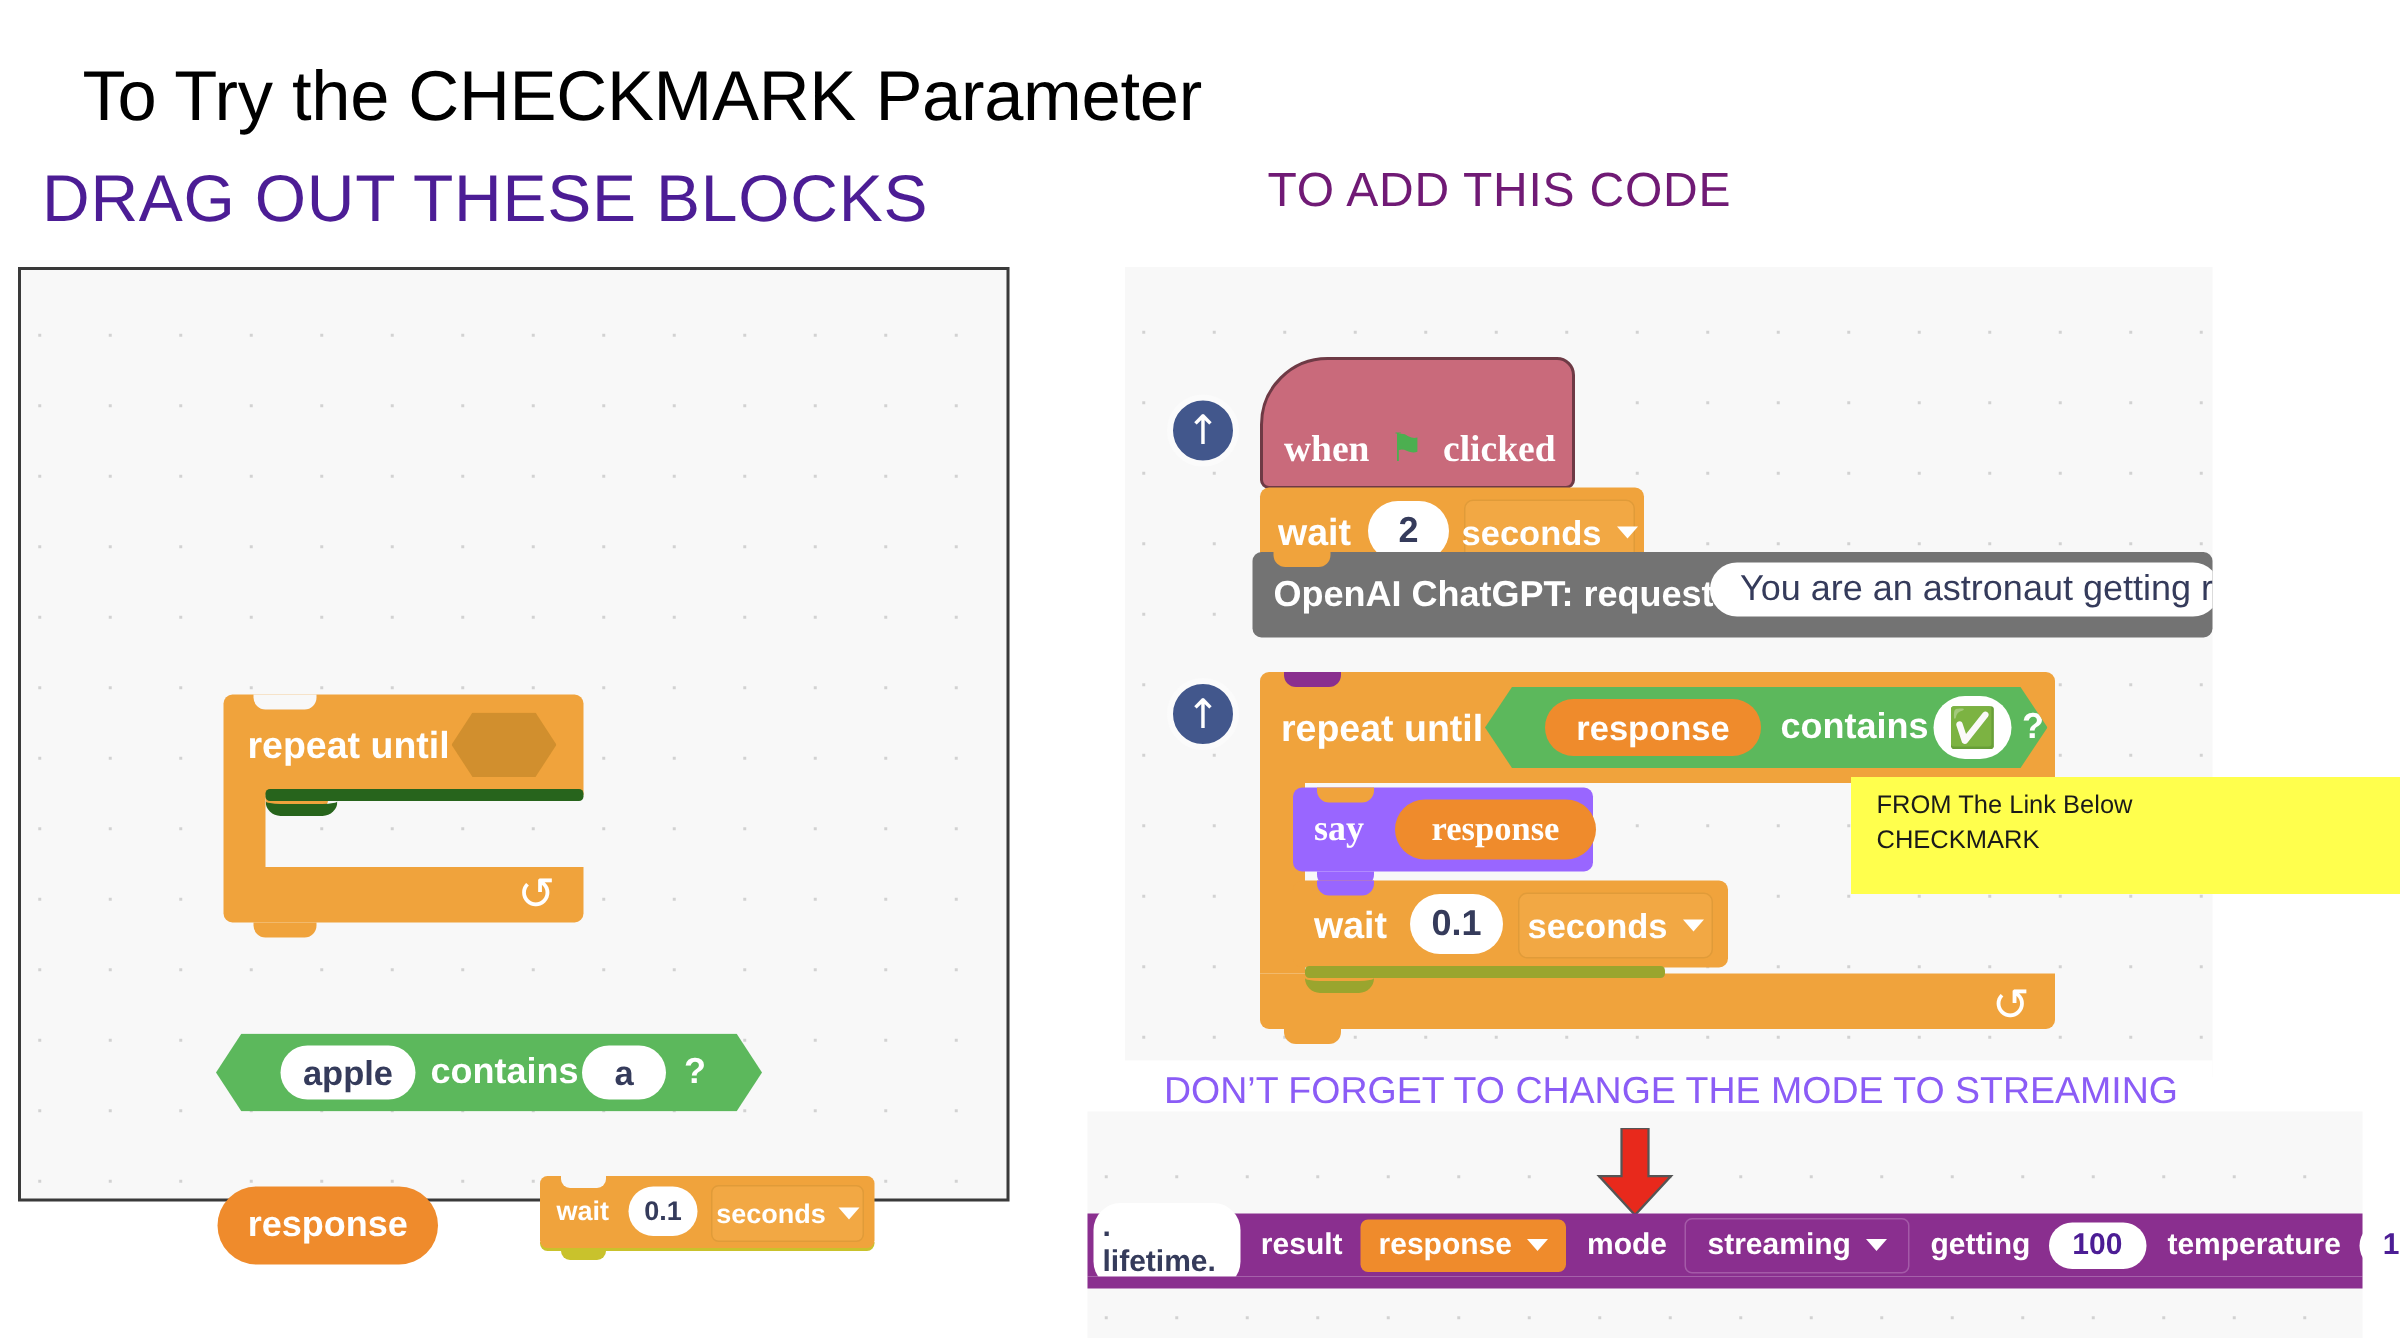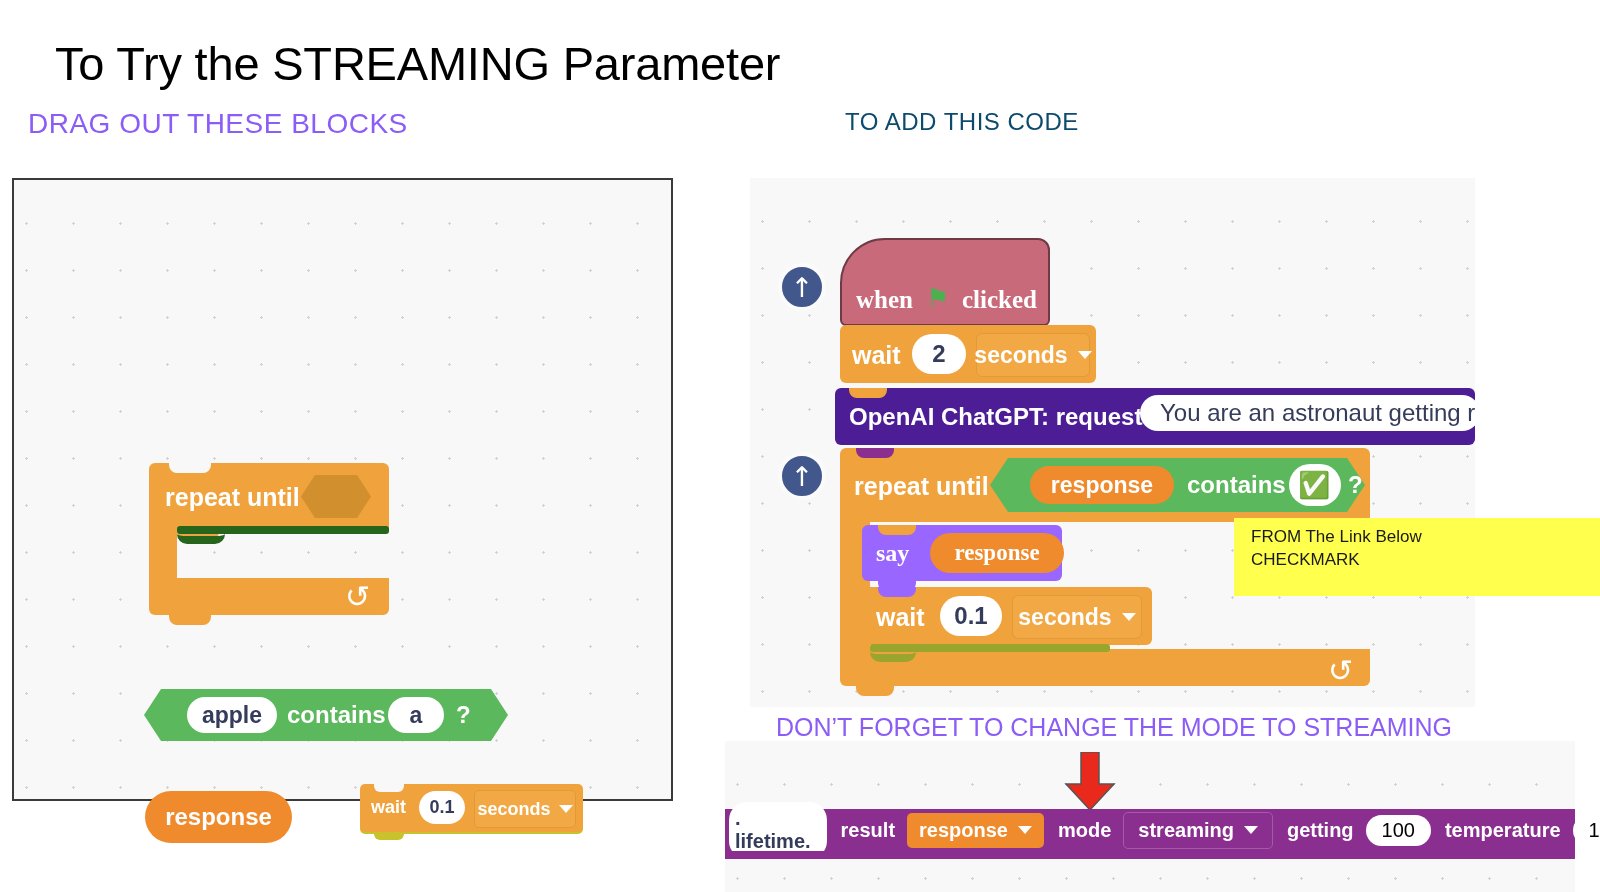--- a/index.html
+++ b/index.html
@@ -15,26 +15,26 @@
 
   
   #title{
     left:55px;top:36px;
     font-size:47px;color:#000;
     letter-spacing:-0.2px;
     white-space:nowrap;
   }
   #sub-left{
     left:28px;top:108px;
-    font-size:28px;color:#8b5cf6;
+    font-size:44px;color:#4c1d95;
     letter-spacing:0.5px;white-space:nowrap;
   }
   #sub-right{
     left:845px;top:108px;
-    font-size:24px;color:#0c4a6e;
+    font-size:32px;color:#701a75;
     letter-spacing:0.5px;white-space:nowrap;
   }
 
   
   .canvas{
     background-color:#f8f8f8;
     background-image:radial-gradient(#d2d2d2 1.1px, transparent 1.2px);
     background-size:47px 47px;
     background-position:36px 20px;
   }
@@ -178,21 +178,21 @@
     position:absolute;left:72px;top:9px;width:54px;height:40px;background:#fff;border-radius:20px;
     color:#353b5b;font-weight:bold;font-size:24px;display:flex;align-items:center;justify-content:center;
   }
   #r-wait2 .drop{
     position:absolute;left:136px;top:8px;width:112px;height:42px;border:1px solid #e09b39;
     border-radius:6px;background:#f2a844;display:flex;align-items:center;justify-content:center;gap:10px;
   }
   #r-wait2 .drop span{font-size:23px;}
 
   
-  #r-gpt{left:835px;top:388px;width:640px;height:57px;background:#4c1d95;border-radius:6px;overflow:hidden;}
+  #r-gpt{left:835px;top:368px;width:640px;height:57px;background:#737373;border-radius:6px;overflow:hidden;}
   #r-gpt .notch-top{position:absolute;left:14px;top:0;width:38px;height:10px;background:#f0a33c;border-radius:0 0 8px 8px;}
   #r-gpt .t{position:absolute;left:14px;top:15px;font-size:24px;}
   #r-gpt .inputbox{
     position:absolute;left:305px;top:7px;width:340px;height:36px;background:#fff;border-radius:22px;
     color:#353b5b;font-size:24px;display:flex;align-items:center;padding-left:20px;box-sizing:border-box;
     white-space:nowrap;overflow:hidden;
   }
 
   
   #r-repeat{left:840px;top:448px;width:530px;height:238px;}
@@ -284,30 +284,30 @@
   #toolbar .word{color:#fff;font-weight:bold;font-size:20px;margin-left:14px;white-space:nowrap;}
   #toolbar .chip-orange{
     margin-left:12px;background:#ef8b2c;border-radius:5px;color:#fff;font-weight:bold;font-size:20px;
     padding:6px 12px;display:flex;align-items:center;gap:10px;white-space:nowrap;
   }
   #toolbar .chip-out{
     margin-left:12px;border:1px solid #a45aa8;border-radius:5px;color:#fff;font-weight:bold;font-size:20px;
     padding:6px 14px;display:flex;align-items:center;gap:10px;white-space:nowrap;justify-content:space-between;
   }
   #toolbar .pill{
-    margin-left:12px;background:#fff;border-radius:18px;color:#000000;font-weight:normal;font-size:20px;
+    margin-left:12px;background:#fff;border-radius:18px;color:#4c1d95;font-weight:bold;font-size:20px;
     padding:4px 16px;white-space:nowrap;
   }
   #toolbar-bottom-edge{left:725px;top:851px;width:850px;height:8px;background:#8a2f8f;}
   .caret-sm{width:0;height:0;border-left:7px solid transparent;border-right:7px solid transparent;border-top:8px solid #fff;}
 </style>
 </head>
 <body>
 
-<div class="abs" id="title">To Try the STREAMING Parameter</div>
+<div class="abs" id="title">To Try the CHECKMARK Parameter</div>
 <div class="abs" id="sub-left">DRAG OUT THESE BLOCKS</div>
 <div class="abs" id="sub-right">TO ADD THIS CODE</div>
 
 <div class="abs canvas" id="left-panel">
 
   <div class="blk" id="l-repeat">
     <div class="top"></div>
     <div class="notch-top"></div>
     <div class="arm"></div>
     <div class="bot"></div>

